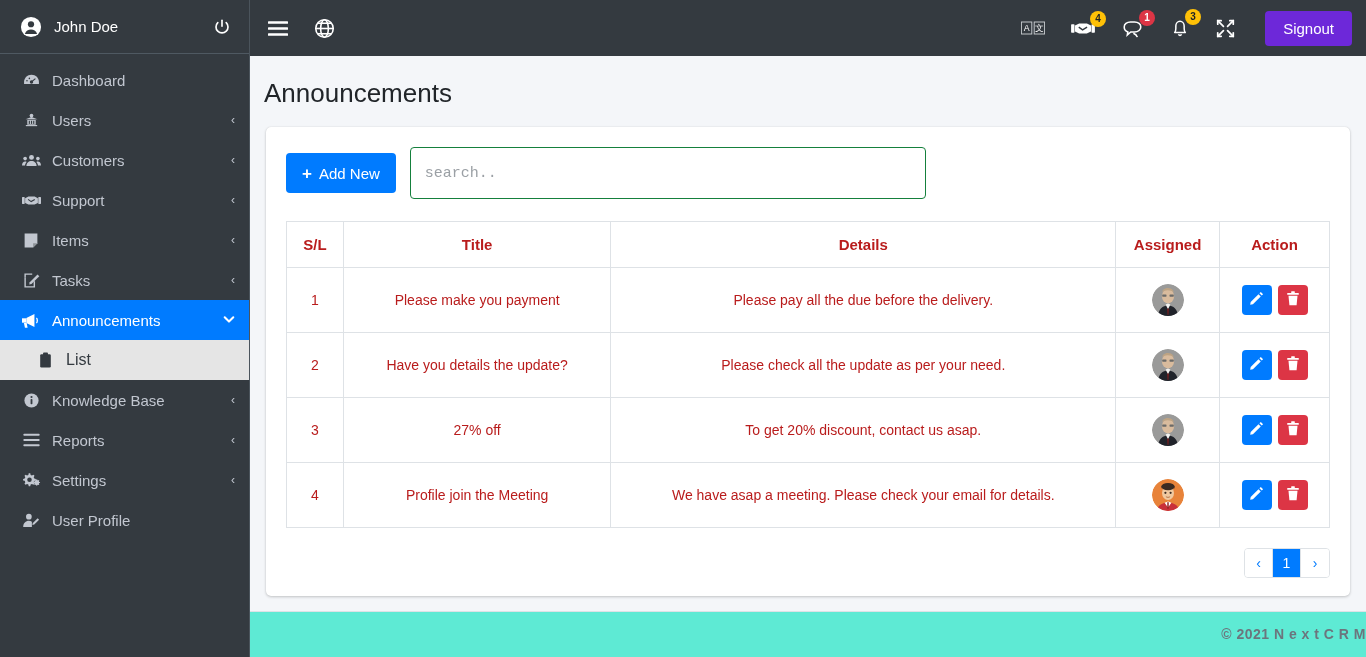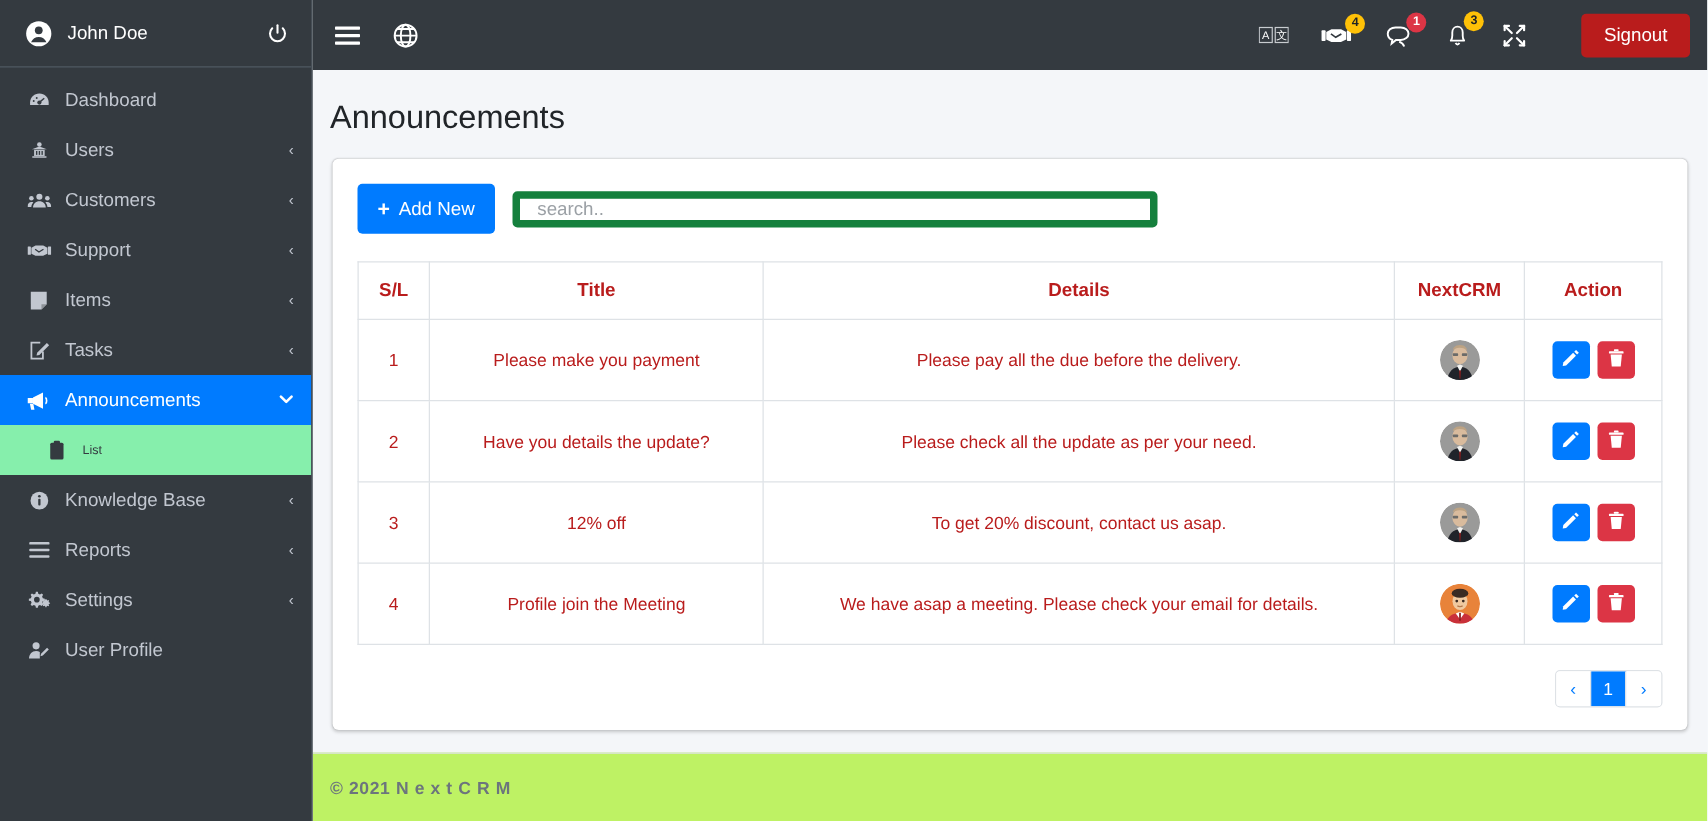--- a/index.html
+++ b/index.html
@@ -76,23 +76,23 @@
   .nav-item.active {
     background: #007bff;
     color: #ffffff;
     border-radius: 0;
   }
   .nav-item.active .arrow { color: #fff; }
   .nav-sub {
     display: flex; align-items: center;
     height: 40px;
     padding: 0 14px 0 34px;
-    background: #86efac;
+    background: #e5e5e5;
     color: #343a40;
-    font-size: 10px;
+    font-size: 16px;
     cursor: pointer;
   }
   .nav-sub .ico { width: 22px; flex: 0 0 22px; display:flex; align-items:center; justify-content:center; margin-right: 10px;}
 
   
   #main {
     flex: 1 1 auto;
     height: 657px;
     display: flex; flex-direction: column;
     background: #f4f6f9;
@@ -122,27 +122,27 @@
     border-radius: 9px;
     font-size: 10px; font-weight: bold;
     color: #1f2326;
     display: flex; align-items: center; justify-content: center;
     padding: 0 4px;
     line-height: 1;
   }
   .badge.warn { background: #ffc107; color: #1f2326; }
   .badge.danger { background: #dc3545; color: #fff; }
   .signout-btn {
-    background: #b91c1c;
+    background: #6d28d9;
     color: #fff;
     border: none;
     border-radius: 4px;
     font-size: 15px;
     padding: 9px 18px;
-    margin-left: 18px;
+    margin-left: 4px;
     cursor: pointer;
     font-family: "Liberation Sans", sans-serif;
   }
 
   .content-wrap { flex: 1 1 auto; overflow: hidden; display:flex; flex-direction:column; }
   .page-title {
     font-size: 26px; font-weight: 400;
     color: #212529;
     padding: 22px 0 18px 14px;
     margin-left: 0;
@@ -163,28 +163,28 @@
     height: 40px;
     padding: 0 16px;
     display: flex; align-items: center; gap: 7px;
     cursor: pointer;
     font-family: "Liberation Sans", sans-serif;
     font-weight: 400;
   }
   .add-btn .plus { font-size: 17px; font-weight: bold; line-height: 1;}
   .search-input {
     flex: 0 0 516px;
-    height: 29px;
+    height: 52px;
     margin-left: 14px;
-    border: 6px solid #15803d;
+    border: 1px solid #15803d;
     border-radius: 4px;
     padding: 0 14px;
     font-size: 15px;
     color: #495057;
-    font-family: Liberation Sans, sans-serif;
+    font-family: Liberation Mono, monospace;
     outline: none;
   }
   .search-input::placeholder { color: #9ba0a5; }
 
   table.data {
     width: 100%;
     border-collapse: collapse;
     margin-top: 22px;
     font-size: 14px;
     color: #b91c1c;
@@ -238,29 +238,30 @@
     background: #fff;
     cursor: pointer;
     padding: 0 9px;
     border-right: 1px solid #dee2e6;
   }
   .pg-item:last-child { border-right: none; }
   .pg-item.active { background: #007bff; color: #fff; }
 
   .footer {
     margin-top: auto;
-    background: #bef264;
+    background: #5eead4;
     border-top: 1px solid #dee2e6;
     height: 57px;
     display: flex; align-items: center;
     padding-left: 14px;
     font-size: 14px;
     color: #6c757d;
     letter-spacing: 0.5px;
     font-weight: bold;
+    justify-content: flex-end;
   }
   .spacer { height: 18px; }
 </style>
 </head>
 <body>
 
 <aside id="sidebar">
 
 
   <div class="user-panel">
@@ -541,21 +542,21 @@
               <col class="c-title">
               <col class="c-details">
               <col class="c-assigned">
               <col class="c-action">
           </colgroup>
           <thead>
             <tr>
               <th>S/L</th>
               <th>Title</th>
               <th>Details</th>
-              <th>NextCRM</th>
+              <th>Assigned</th>
               <th>Action</th>
             </tr>
           </thead>
           <tbody>
 
             <tr>
               <td>1</td>
               <td>Please make you payment</td>
               <td>Please pay all the due before the delivery.</td>
               <td>
@@ -631,21 +632,21 @@
                         <path d="M2.6 5.6 L13.4 5.6 L12.3 17 L3.7 17 Z"></path>
                       </svg>
                     </span>
                   </button>
                 </div>
               </td>
             </tr>
 
             <tr>
               <td>3</td>
-              <td>12% off</td>
+              <td>27% off</td>
               <td>To get 20% discount, contact us asap.</td>
               <td>
                 <span class="avatar">
                   <svg width="32" height="32" viewBox="0 0 32 32">
                     <circle cx="16" cy="16" r="16" fill="#9a9a99"></circle>
                     <ellipse cx="16" cy="12.2" rx="6.1" ry="7.2" fill="#d9bb9d"></ellipse>
                     <path d="M10.4 8.2 C11.6 5.4 20.4 5.4 21.6 8.6 C21.9 7 20.2 4 16 4 C11.8 4 10.1 6.6 10.4 8.2 Z" fill="#bda383"></path>
                     <rect x="10.2" y="10.6" width="4.3" height="2.1" rx="0.6" fill="#6b6b69"></rect>
                     <rect x="17.5" y="10.6" width="4.3" height="2.1" rx="0.6" fill="#6b6b69"></rect>
                     <path d="M5.8 32 C6.6 25.4 10.5 21.4 16 21.4 C21.5 21.4 25.4 25.4 26.2 32 Z" fill="#20232a"></path>

